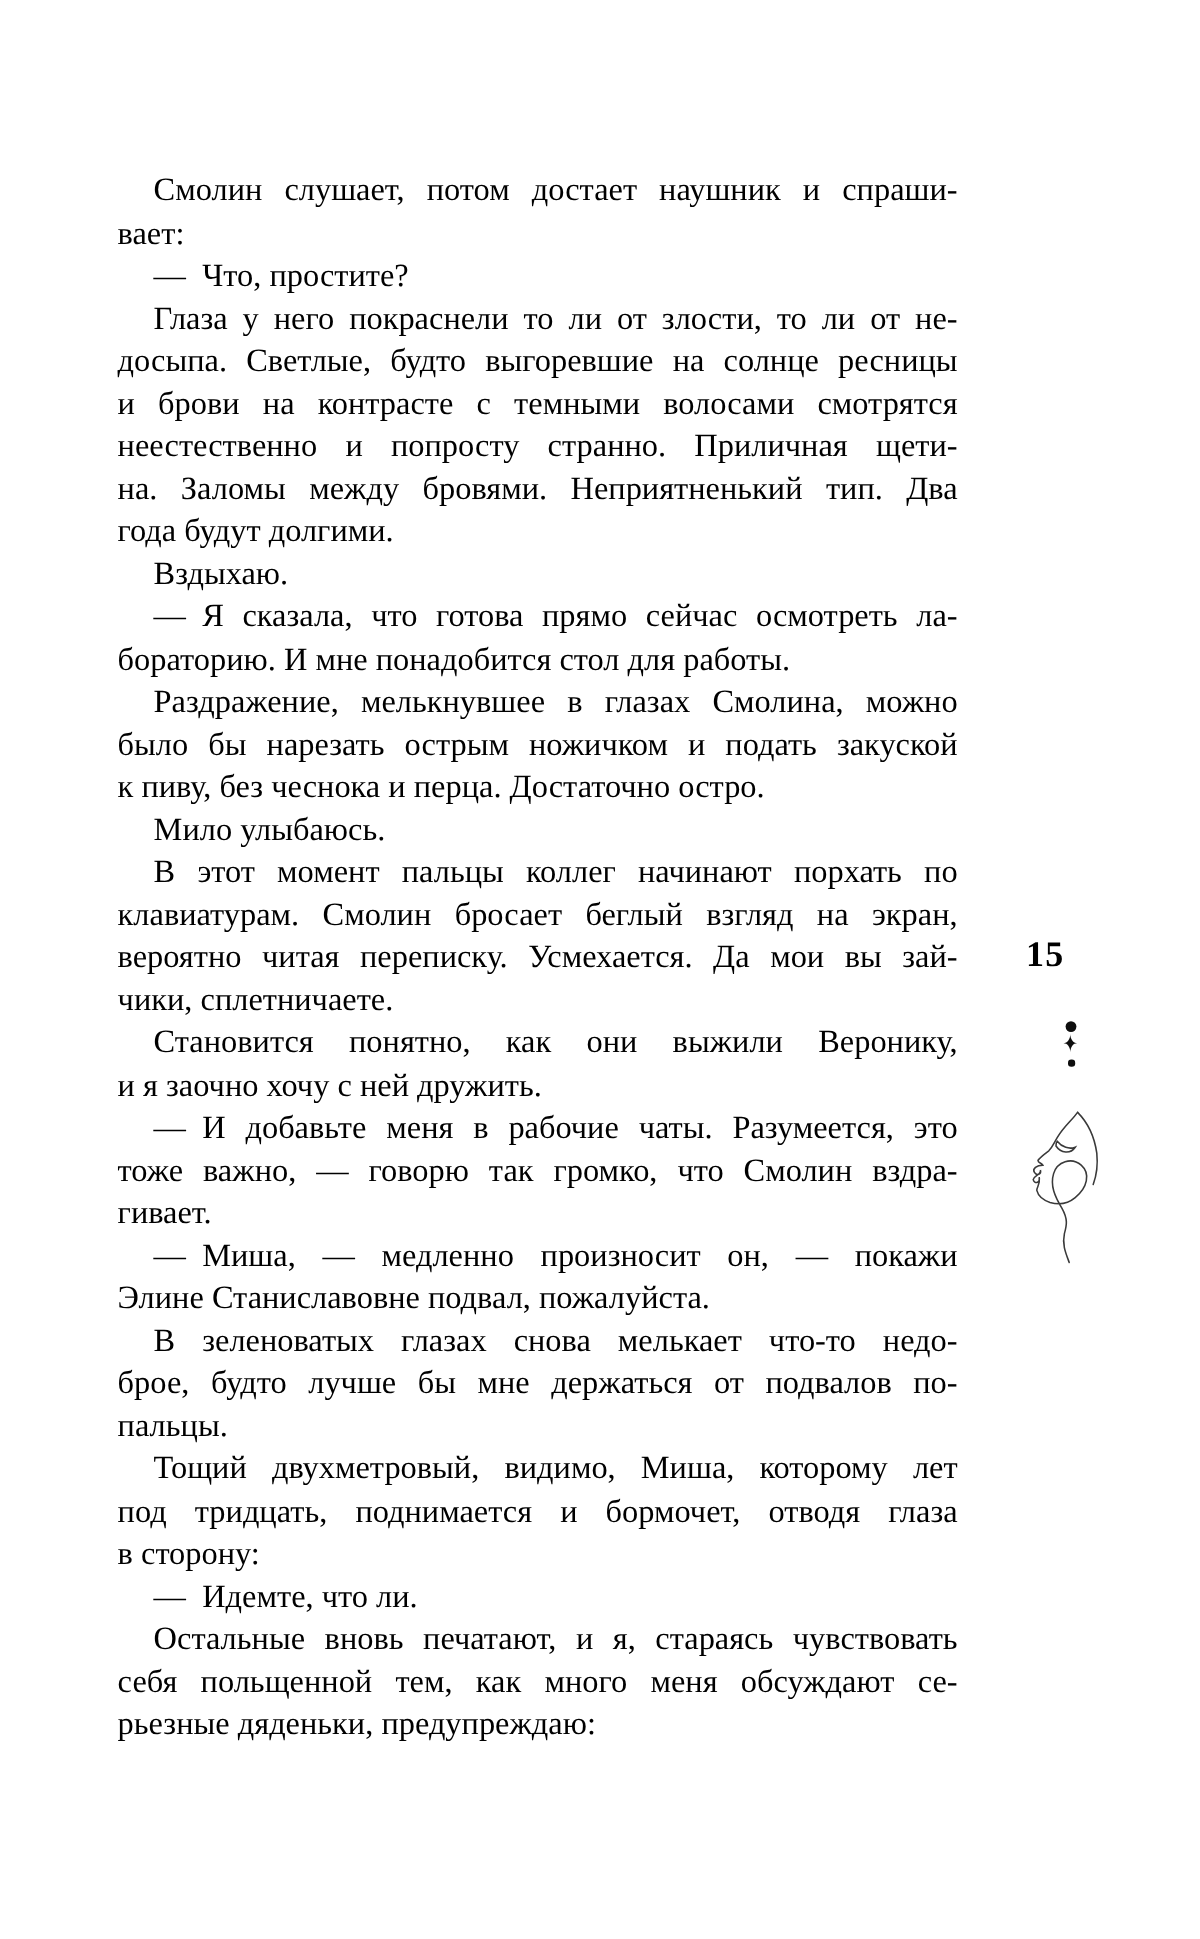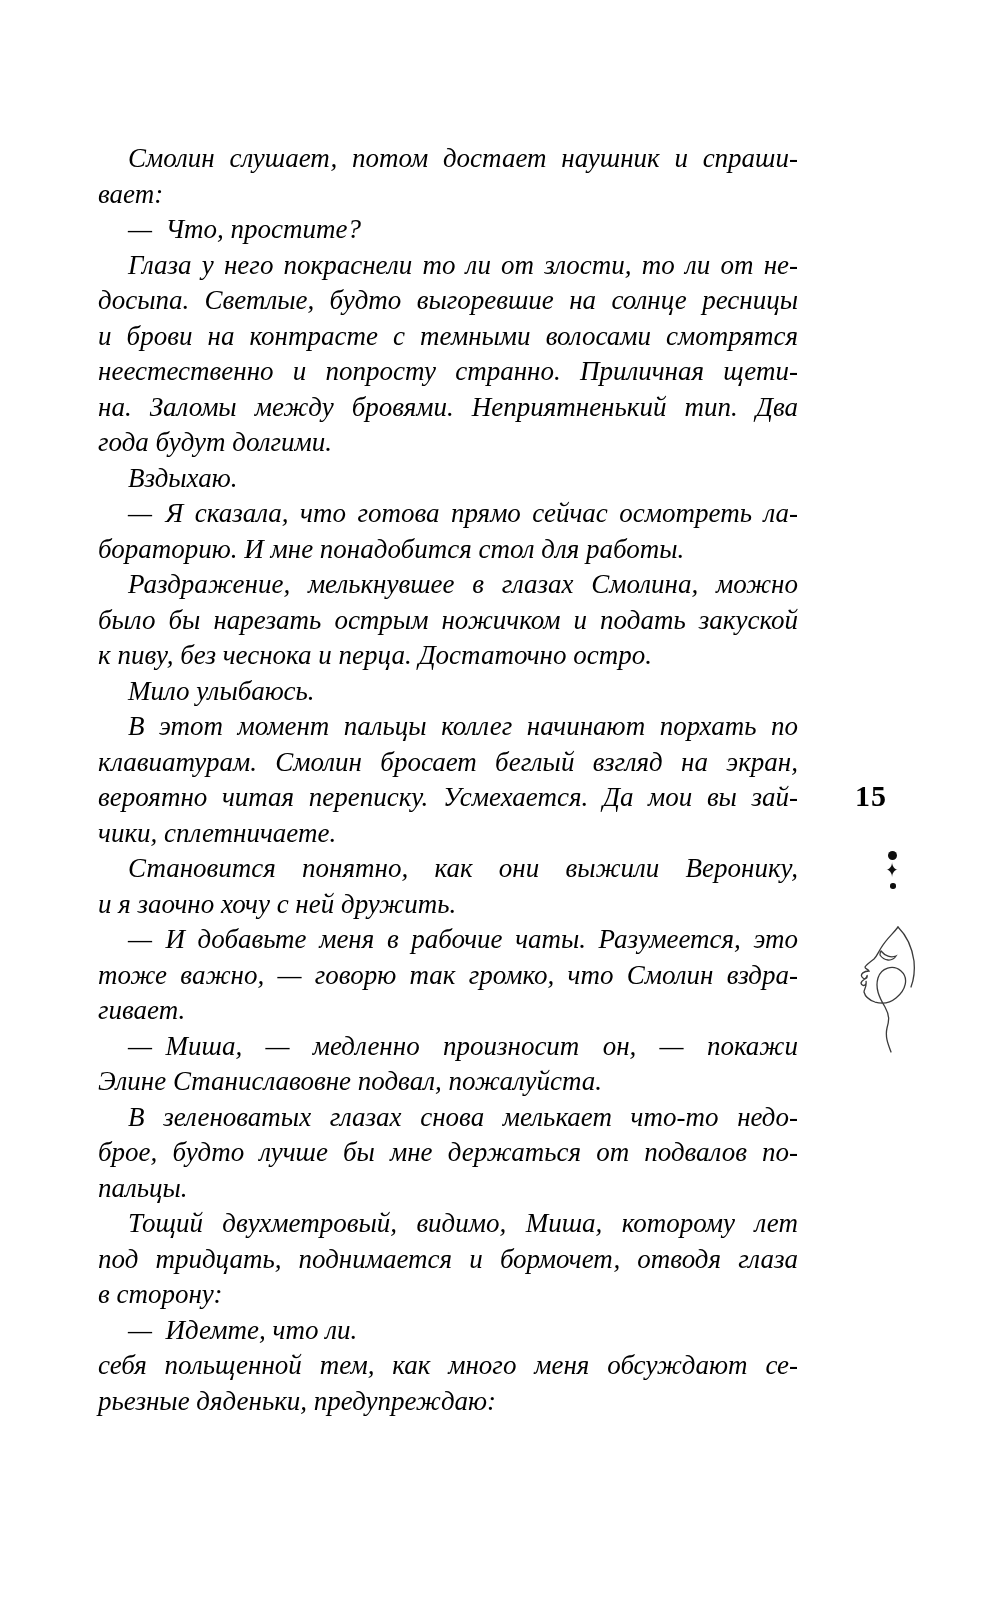--- a/index.html
+++ b/index.html
@@ -11,21 +11,20 @@
     color: #000000;
     font-family: "Liberation Serif", "DejaVu Serif", serif;
     overflow: hidden;
   }
   .text-block {
     position: absolute;
     left: 98px;
     top: 141px;
     width: 700px;
     font-size: 27px;
-    font-style: italic;
   }
   .line {
     height: 35.5px;
     line-height: 35.5px;
     text-align: left;
     white-space: normal;
   }
   .line.justify {
     text-align: justify;
     text-align-last: justify;
@@ -116,20 +115,21 @@
       <div class="line">гивает.</div>
       <div class="line indent justify">— Миша, — медленно произносит он, — покажи</div>
       <div class="line">Элине Станиславовне подвал, пожалуйста.</div>
       <div class="line indent justify">В зеленоватых глазах снова мелькает что-то недо-</div>
       <div class="line justify">брое, будто лучше бы мне держаться от подвалов по-</div>
       <div class="line">пальцы.</div>
       <div class="line indent justify">Тощий двухметровый, видимо, Миша, которому лет</div>
       <div class="line justify">под тридцать, поднимается и бормочет, отводя глаза</div>
       <div class="line">в сторону:</div>
       <div class="line indent">— Идемте, что ли.</div>
+      <div class="line indent justify">Остальные вновь печатают, и я, стараясь чувствовать</div>
       <div class="line justify">себя польщенной тем, как много меня обсуждают се-</div>
       <div class="line">рьезные дяденьки, предупреждаю:</div>
     </div>
 
   <div class="folio">15</div>
 
   <div class="dot-big"></div>
   <div class="star-orn">✦</div>
   <div class="dot-small"></div>
 

